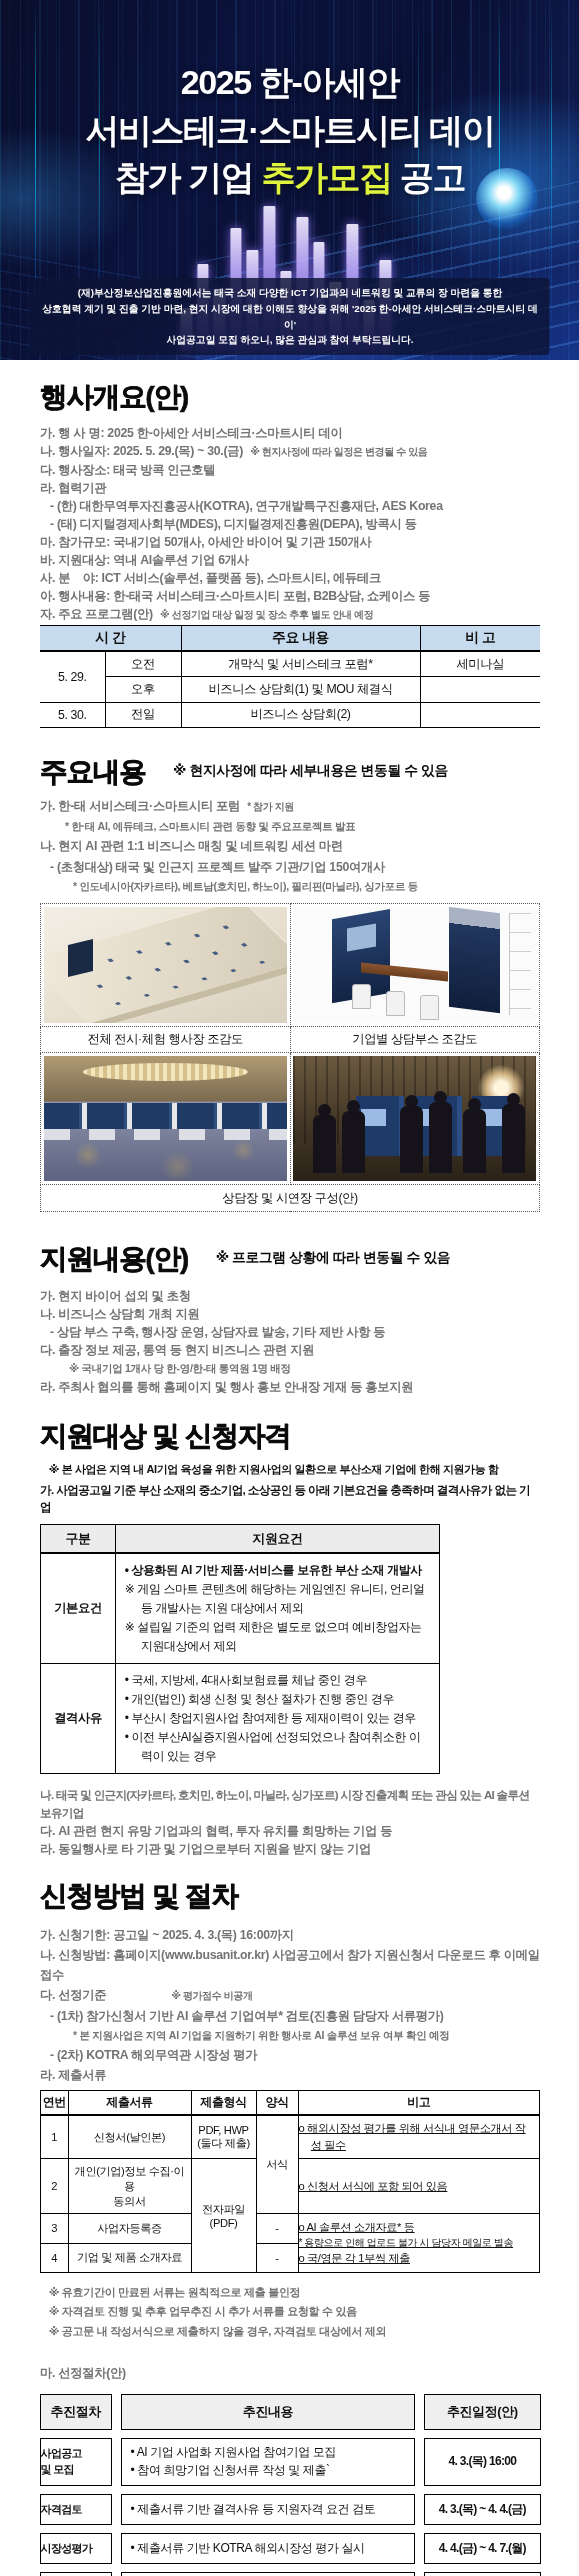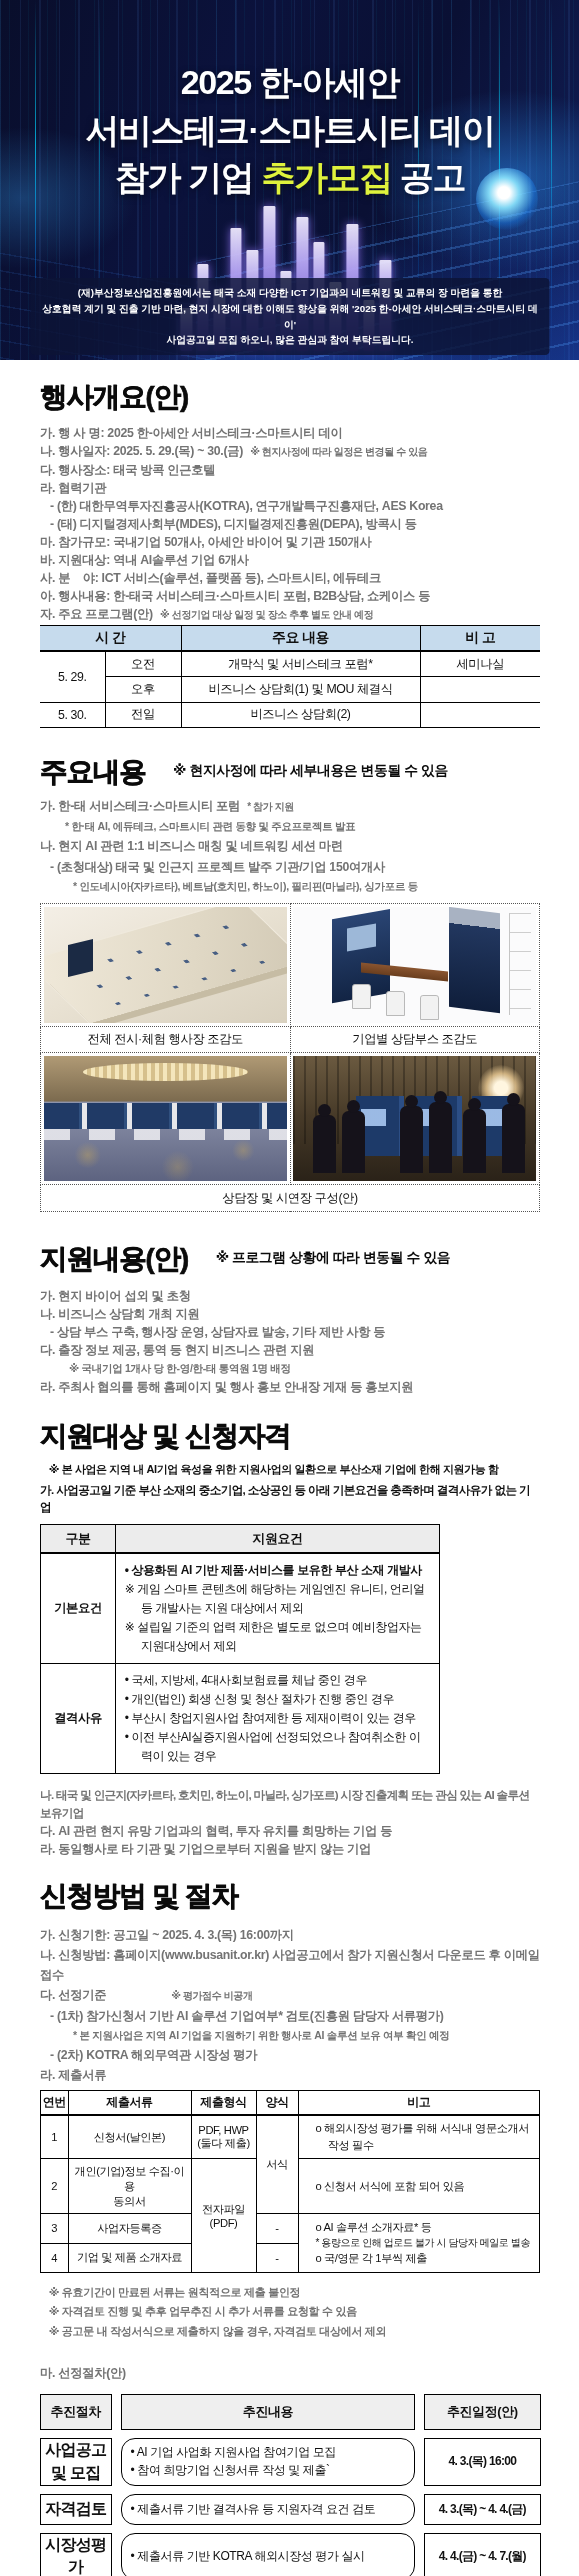--- a/index.html
+++ b/index.html
@@ -82,36 +82,36 @@
   .qual-lines div { font-size:12px; line-height:1.58; letter-spacing:-0.4px; font-weight:500;
     padding-left:1.35em; text-indent:-1.35em; }
   .qual-lines div.strong { font-weight:800; }
 
   
   .doc-table { width:500px; margin-top:5.8px; border:1.1px solid #000; }
   .doc-table th { border:0.7px solid #000; border-bottom:2.9px double #000; font-size:12px; font-weight:800;
     padding:2.9px 0; letter-spacing:-0.4px; }
   .doc-table td { border:0.7px solid #000; font-size:11.2px; font-weight:500; letter-spacing:-0.4px;
     text-align:center; padding:4.3px 2.9px; white-space:pre-line; vertical-align:middle; }
-  .doc-table td.left { text-align:left; padding-left:17px; white-space:normal; }
+  .doc-table td.left { text-align:left; padding-left:0; white-space:normal;text-decoration:underline; }
   .doc-table td.left div { padding-left:1.1em; text-indent:-1.1em; line-height:1.5; }
   .doc-table td.left div.small { font-size:10px; }
 
   .note-list { margin-top:10px; }
   .note-list .li { font-size:11px; padding-left:8.7px; line-height:19.6px; font-weight:600; }
 
   
   .proc-table { width:519px; margin-left:-9.4px; margin-top:2.9px;
     border-collapse:separate; border-spacing:9.4px 8px; }
   .proc-table th { background:#efefef; border:0.7px solid #000; font-size:13px; font-weight:800;
     padding:8px 0; letter-spacing:-0.4px; }
   .proc-table td { border:0.7px solid #000; vertical-align:middle; }
-  .proc-step { width:72px; text-align:center; font-size:16px; font-weight:700; letter-spacing:-0.7px;
+  .proc-step { width:72px; text-align:left; font-size:11px; font-weight:700; letter-spacing:-0.7px;
     white-space:pre-line; line-height:1.4; }
-  .proc-content { width:293px; padding:5.8px 8.7px;border-radius:14px; }
+  .proc-content { width:293px; padding:5.8px 8.7px; }
   .proc-content div { font-size:12px; line-height:1.45; letter-spacing:-0.4px; font-weight:500;
     padding-left:1.05em; text-indent:-1.05em; }
   .proc-sched { width:116px; text-align:center; font-size:12px; letter-spacing:-0.7px; font-weight:500; }
   .proc-sched.strong { font-weight:800; }
 
   
   .fig-table { width:500px; margin-top:7.2px; }
   .fig-table td { border:0.7px dotted #555; padding:2.9px; }
   .fig-table td.cap { font-size:12.3px; font-weight:500; text-align:center; padding:4.3px 0; letter-spacing:-0.4px; }
   .art { position:relative; overflow:hidden; width:100%; }

